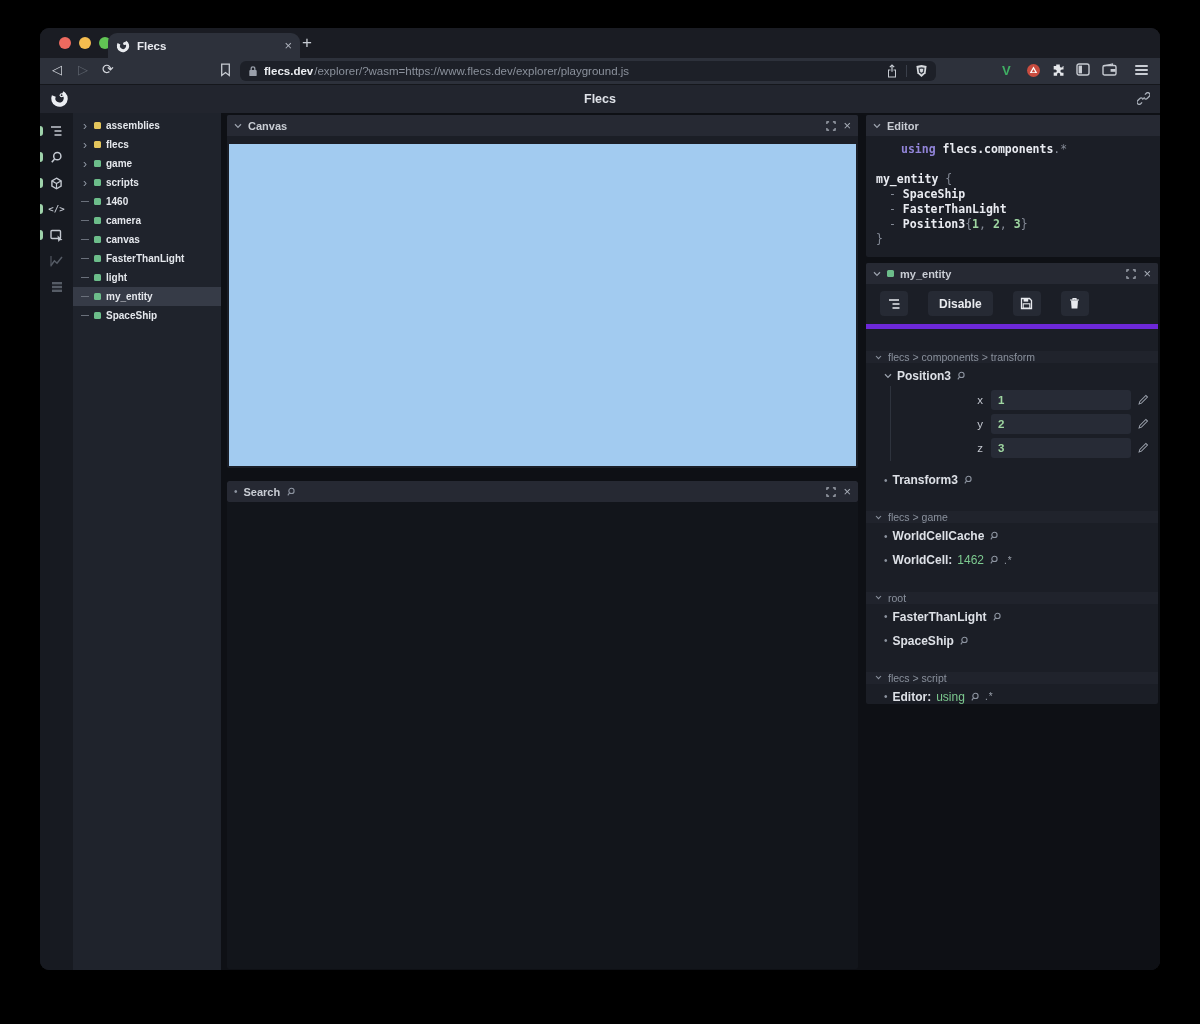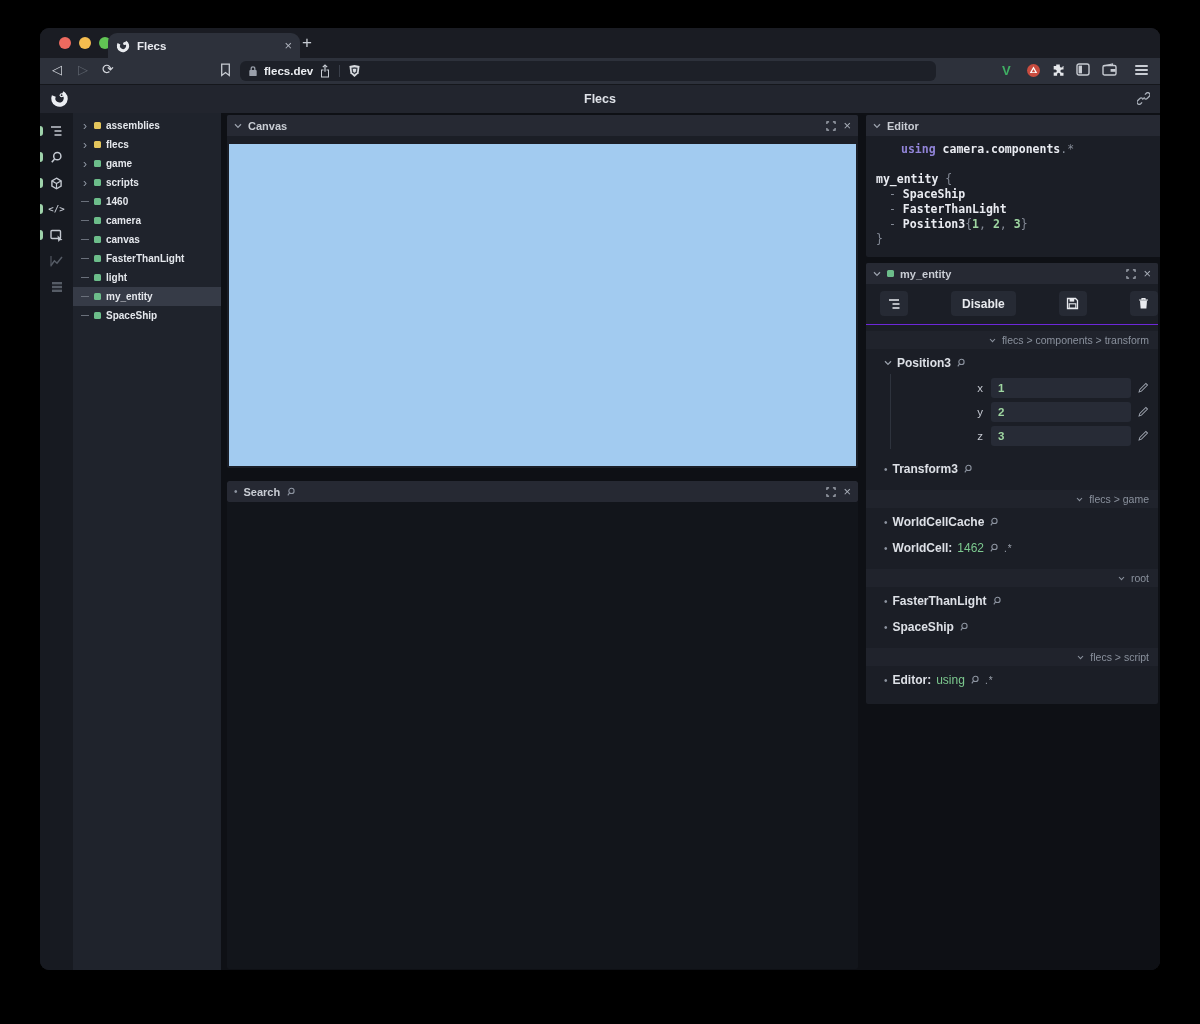--- a/index.html
+++ b/index.html
@@ -69,26 +69,26 @@
   .searchbody{flex:1;background:#12151b;}
   .p-editor{left:645px;top:2px;width:336px;height:142px;justify-content:center;}
   .codearea{flex:1;padding:6px 10px;font-family:"DejaVu Sans Mono",monospace;font-size:11.5px;line-height:15px;}
   .cl{white-space:pre;}
   .cl.indent{padding-left:13px;}
   .kw{color:#9184d8;font-weight:700;margin-left:25px;}
   .cid{color:#e9ebf1;font-weight:700;}
   .pun{color:#848a96;}
   .num{color:#9fd6a1;font-weight:700;}
   .p-inspector{left:645px;top:150px;width:292px;height:441px;}
-  .itoolbar{display:flex;gap:8px;padding:7px 0 8px 14px;border-bottom:1px solid #6d28d9;justify-content:space-between;}
+  .itoolbar{display:flex;gap:20px;padding:7px 0 8px 14px;border-bottom:5px solid #6d28d9;}
   .ibtn{height:25px;background:#262a34;border:none;border-radius:4px;color:#e8eaee;
     font-size:12px;font-weight:700;display:flex;align-items:center;justify-content:center;padding:0 11px;
     font-family:"Liberation Sans",sans-serif;}
   .ibtn.iconbtn{width:28px;padding:0;}
-  .sechead{height:18px;background:#20232c;display:flex;align-items:center;gap:6px;padding:0 9px;margin-top:6px;justify-content:flex-end;}
+  .sechead{height:18px;background:#20232c;display:flex;align-items:center;gap:6px;padding:0 9px;margin-top:22px;}
   .sechead:first-child{margin-top:6px;}
   .sectitle{font-size:10.5px;color:#8a919d;}
   .irow{display:flex;align-items:center;gap:5px;padding-left:18px;margin-top:6px;height:16px;}
   .irow + .irow{margin-top:10px;}
   .iname{font-size:12px;font-weight:700;color:#dde0e6;}
   .ival{font-size:12px;font-weight:400;color:#7cc98f;}
   .ipair{font-size:10px;color:#9aa0ab;letter-spacing:1px;}
   .fields{margin:3px 0 12px 24px;border-left:1px solid #2e333d;}
   .frow{display:flex;align-items:center;margin:3px 0;height:21px;}
   .flabel{width:92px;text-align:right;margin-right:8px;font-size:11.5px;color:#c3c7cf;}
@@ -129,20 +129,21 @@
       <svg width="11" height="14" viewBox="0 0 11 14">
           <path d="M1.7 1.2h7.6v11.3L5.5 9.6l-3.8 2.9z" fill="none" stroke="#c7cbd2" stroke-width="1.3"></path>
         </svg>
     </span>
     <div class="urlbar">
       <svg width="10" height="12" viewBox="0 0 10 13">
         <rect x="1" y="5.5" width="8" height="6.5" rx="1" fill="#9aa0ab"></rect>
         <path d="M3 5.5V4a2 2 0 0 1 4 0v1.5" fill="none" stroke="#9aa0ab" stroke-width="1.4"></path>
       </svg>
       <span class="urldom">flecs.dev</span>
+      <span class="urlpath">/explorer/?wasm=https://www.flecs.dev/explorer/playground.js</span>
       <span class="urlright">
         <svg width="12" height="14" viewBox="0 0 12 14">
           <path d="M2 5.5h2.5v1H3v6h6v-6H7.5v-1H10V13.5H2z" fill="#c7cbd2"></path>
           <path d="M6 1.2v6.5" stroke="#c7cbd2" stroke-width="1.2"></path>
           <path d="M3.8 3.2 6 1l2.2 2.2" fill="none" stroke="#c7cbd2" stroke-width="1.2"></path>
         </svg>
         <span class="urlsep"></span>
         <svg width="13" height="14" viewBox="0 0 13 14">
           <path d="M6.5 1 11.6 2.1l-1 7.2-4.1 3.7-4.1-3.7-1-7.2z" fill="#d7dade"></path>
           <path d="M6.5 3.2 9.6 3.8l-.6 4.4-2.5 2.2-2.5-2.2-.6-4.4z" fill="#3a3f49"></path>
@@ -353,21 +354,21 @@
             </svg>
           <span class="ptitle">Editor</span>
           <span class="pright">
             <svg width="10" height="10" viewBox="0 0 11 11">
                 <path d="M1 3.4V1h2.4M7.6 1H10v2.4M10 7.6V10H7.6M3.4 10H1V7.6" fill="none" stroke="#a9afb9" stroke-width="1.3"></path>
               </svg>
             <span class="pclose">×</span>
           </span>
         </div>
         <div class="codearea">
-          <div class="cl"><span class="kw">using </span><span class="cid">camera.components</span><span class="pun">.*</span></div>
+          <div class="cl"><span class="kw">using </span><span class="cid">flecs.components</span><span class="pun">.*</span></div>
           <div class="cl">&nbsp;</div>
           <div class="cl"><span class="cid">my_entity </span><span class="pun">{</span></div>
           <div class="cl indent"><span class="pun">- </span><span class="cid">SpaceShip</span></div>
           <div class="cl indent"><span class="pun">- </span><span class="cid">FasterThanLight</span></div>
           <div class="cl indent"><span class="pun">- </span><span class="cid">Position3</span><span class="pun">{</span><span class="num">1</span><span class="pun">, </span><span class="num">2</span><span class="pun">, </span><span class="num">3</span><span class="pun">}</span></div>
           <div class="cl"><span class="pun">}</span></div>
         </div>
       </div>
 
       <div class="panel p-inspector">

